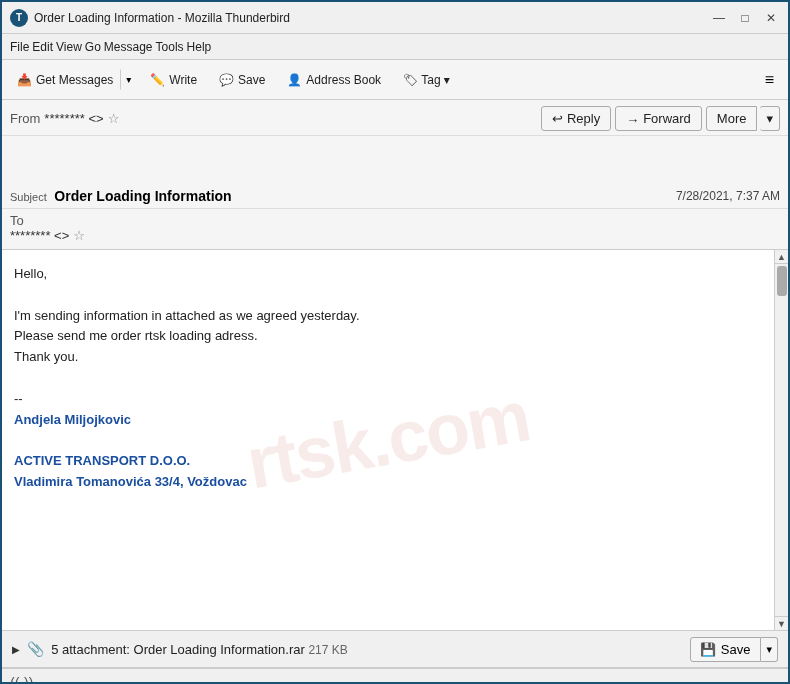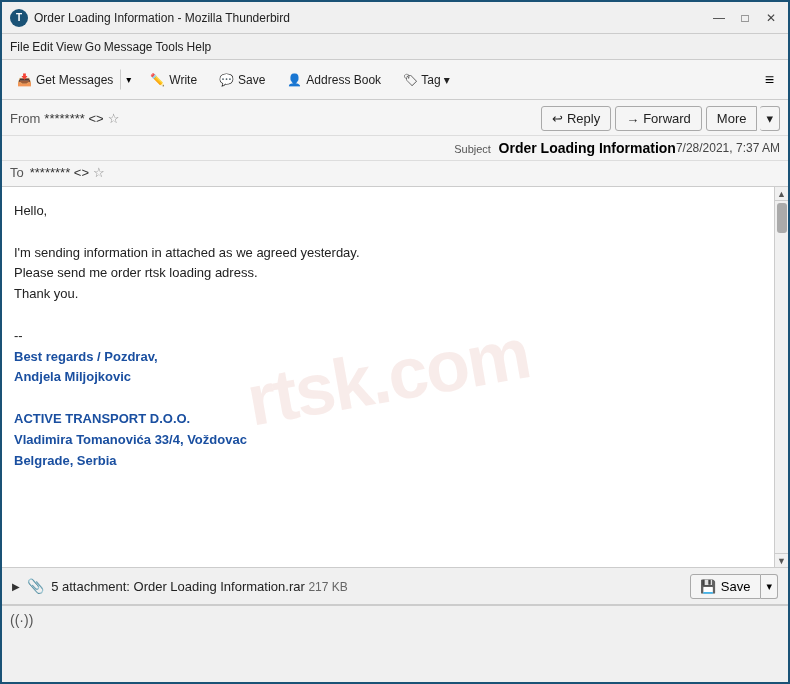--- a/index.html
+++ b/index.html
@@ -93,30 +93,32 @@
       font-size: 13px; color: #222;
     }
     .action-btn-dropdown {
       display: flex; align-items: center; gap: 2px;
       padding: 4px 6px; border: 1px solid #aaa;
       border-radius: 3px; cursor: pointer; background: #f5f5f5;
       font-size: 13px; color: #222; border-left: none;
       margin-left: -1px;
     }
     .header-subject-row {
-      display: flex; align-items: center; justify-content: flex-end;
+      display: flex; align-items: center; justify-content: space-between;
       padding: 4px 8px;
       border-bottom: 1px solid #ddd;
+      margin-top: 48px;
     }
     .subject-label { font-size: 11px; color: #555; margin-right: 4px; }
     .subject-text { font-weight: bold; font-size: 14px; color: #000; }
     .subject-date { font-size: 12px; color: #444; }
     .header-to-row {
       display: flex; align-items: flex-start;
       padding: 4px 8px 6px 8px;
+      flex-direction: column;
     }
     .to-label { font-size: 13px; color: #555; margin-right: 6px; }
     .to-value { font-size: 13px; color: #333; display: flex; align-items: center; gap: 4px; }
 
     
     .email-body-container {
       display: flex;
       background: white;
       height: 380px;
       overflow: hidden;
@@ -324,26 +326,24 @@
   <div class="email-body">
     <div class="watermark">rtsk.com</div>
     <div class="email-content">
       <p>Hello,</p>
       <br>
       <p>I'm sending information in attached as we agreed yesterday.</p>
       <p>Please send me order rtsk loading adress.</p>
       <p>Thank you.</p>
       <br>
       <p>--</p>
-      <p class="blue-text">Best regards / Pozdrav,</p>
       <p class="blue-text">Andjela Miljojkovic</p>
       <br>
       <p class="blue-text">ACTIVE TRANSPORT D.O.O.</p>
       <p class="blue-text">Vladimira Tomanovića 33/4, Voždovac</p>
-      <p class="blue-text">Belgrade, Serbia</p>
     </div>
   </div>
   <div class="scrollbar">
     <div class="scroll-arrow">▲</div>
     <div class="scroll-thumb"></div>
     <div class="scroll-arrow scroll-arrow-bottom">▼</div>
   </div>
 </div>
 
 <div class="attachment-bar">

